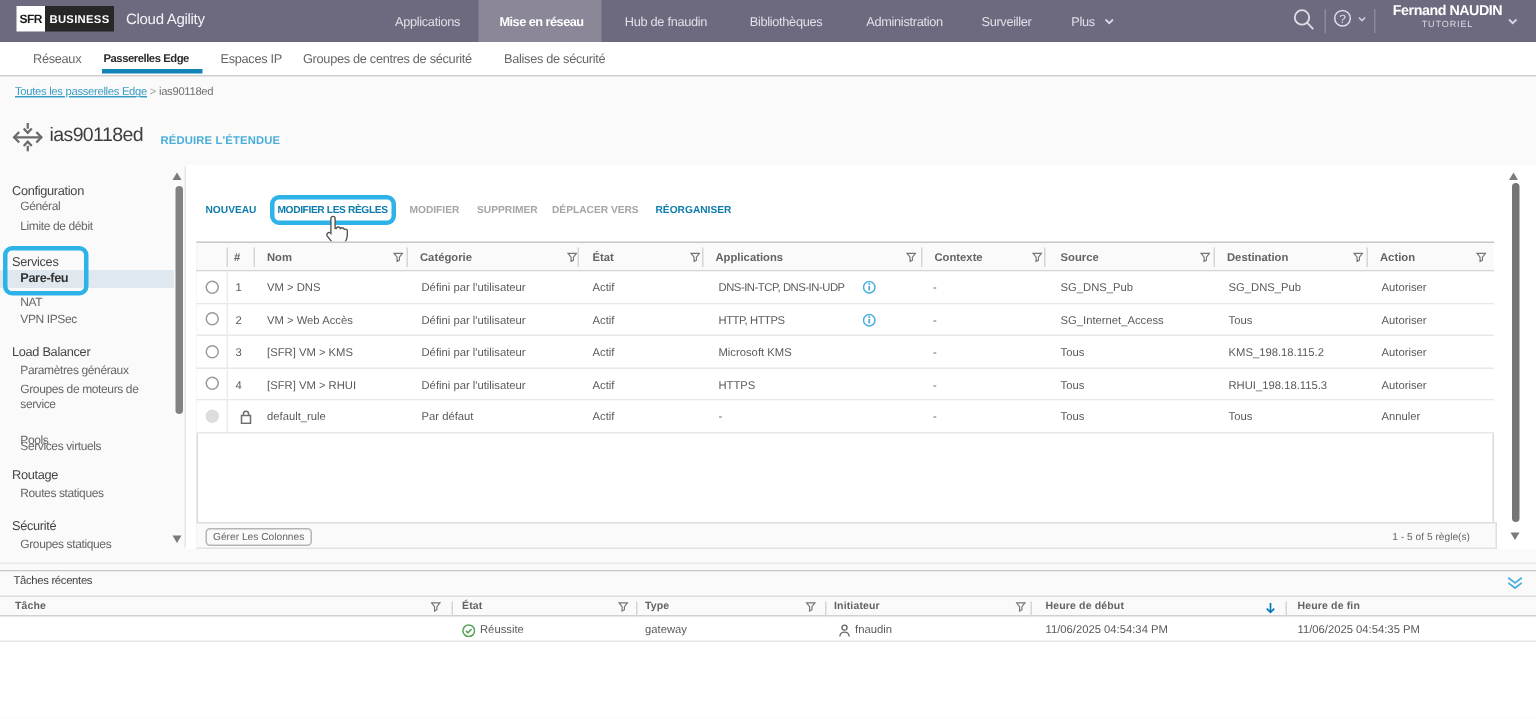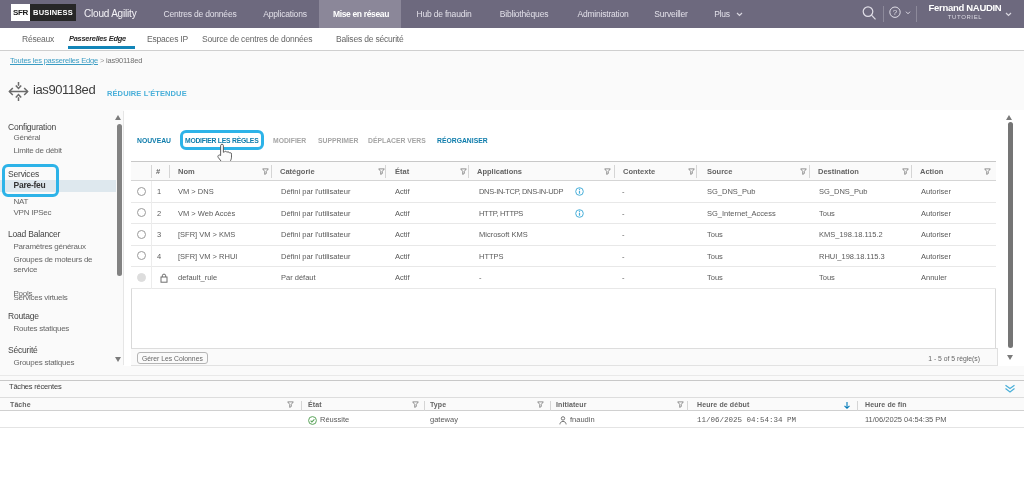--- a/index.html
+++ b/index.html
@@ -17,21 +17,21 @@
 .tdiv { position:absolute; top:6px; width:1px; height:16px; background:#8d8a9b; }
 #ico-search { position:absolute; left:861px; top:5px; }
 #ico-help { position:absolute; left:888px; top:5px; }
 #user { position:absolute; left:925px; top:2px; width:80px; text-align:center; color:#fff; }
 #user .n { font-size:9.5px; font-weight:bold; line-height:11px; white-space:nowrap; letter-spacing:-0.3px; }
 #user .t { font-size:6px; letter-spacing:0.6px; line-height:8px; color:#dddbe4; }
 
 
 #subnav { position:absolute; left:0; top:28px; width:1024px; height:23px; background:#fff; border-bottom:1px solid #cfcfcf; }
 .snav { position:absolute; top:0; height:22px; line-height:22px; font-size:8.5px; letter-spacing:-0.2px; color:#666; white-space:nowrap; }
-#snav-active { color:#2b2b2b; font-weight:bold; font-size:7.5px; letter-spacing:-0.3px;font-style:italic; }
+#snav-active { color:#2b2b2b; font-weight:bold; font-size:7.5px; letter-spacing:-0.3px; }
 #snav-active:after { content:""; position:absolute; left:-1px; right:-9px; bottom:1.5px; height:2.5px; background:#1285b8; }
 
 
 #crumb { position:absolute; left:10px; top:56px; font-size:7.5px; letter-spacing:-0.2px; color:#707070; }
 #crumb a { color:#3b9dc4; text-decoration:underline; }
 #title { position:absolute; left:33px; top:82px; font-size:13px; color:#3d3d3d; letter-spacing:-0.4px; }
 #reduce { position:absolute; left:107px; top:89px; font-size:7.5px; font-weight:bold; color:#49afd9; letter-spacing:0.1px; }
 
 
 .shead { position:absolute; left:8px; font-size:8.5px; letter-spacing:-0.2px; color:#444; white-space:nowrap; }
@@ -80,21 +80,20 @@
 #thead .hcell { height:14px; }
 </style>
 </head>
 <body>
 
 <div id="topbar">
   <div id="tnav-active"></div>
   <div id="logo-sfr">SFR</div>
   <div id="logo-biz">BUSINESS</div>
   <div id="brand">Cloud Agility</div>
-  <div class="tnav" style="left:163px;width:74px;">Centres de données</div>
   <div class="tnav" style="left:261px;width:48px;">Applications</div>
   <div class="tnav" style="left:330px;width:62px;color:#fff;font-weight:bold;letter-spacing:-0.35px;">Mise en réseau</div>
   <div class="tnav" style="left:414px;width:60px;">Hub de fnaudin</div>
   <div class="tnav" style="left:498px;width:52px;">Bibliothèques</div>
   <div class="tnav" style="left:575px;width:56px;">Administration</div>
   <div class="tnav" style="left:652px;width:38px;">Surveiller</div>
   <div class="tnav" style="left:712px;width:20px;">Plus</div>
   <svg class="abs" style="left:736px;top:12px;" width="7" height="5" viewBox="0 0 7 5">
       <path d="M1 1l2.5 2.5L6 1" fill="none" stroke="#d8d6e0" stroke-width="1.2"></path>
     </svg>
@@ -117,21 +116,21 @@
     </div>
   <svg class="abs" style="left:1005px;top:12px;" width="7" height="5" viewBox="0 0 7 5">
       <path d="M1 1l2.5 2.5L6 1" fill="none" stroke="#d8d6e0" stroke-width="1.2"></path>
     </svg>
 </div>
 
 <div id="subnav">
   <div class="snav" style="left:22px;">Réseaux</div>
   <div class="snav" id="snav-active" style="left:69px;">Passerelles Edge</div>
   <div class="snav" style="left:147px;">Espaces IP</div>
-  <div class="snav" style="left:202px;">Source de centres de données</div>
+  <div class="snav" style="left:202px;">Groupes de centres de sécurité</div>
   <div class="snav" style="left:336px;">Balises de sécurité</div>
 </div>
 
 <div id="crumb"><a>Toutes les passerelles Edge</a> <span style="color:#999;">&gt;</span> ias90118ed</div>
 <svg class="abs" style="left:8px;top:82px;" width="21" height="19" viewBox="0 0 21 19">
   <g stroke="#6a6a6a" stroke-width="1.5" fill="none">
     <path d="M1.2 9.5h18.6"></path>
     <path d="M4.8 6L1.4 9.5l3.4 3.5"></path>
     <path d="M16.2 6l3.4 3.5-3.4 3.5"></path>
     <path d="M10.5 0v3.8"></path>
@@ -360,16 +359,16 @@
         <circle cx="4.5" cy="4.5" r="3.9" fill="none" stroke="#5aa35a" stroke-width="1"></circle>
         <path d="M2.6 4.6l1.3 1.3 2.5-2.6" fill="none" stroke="#5aa35a" stroke-width="1.1"></path>
       </svg>
     <div class="gcell" style="left:320px;">Réussite</div>
     <div class="gcell" style="left:430px;">gateway</div>
     <svg class="abs" style="left:559px;top:4px;" width="8" height="9" viewBox="0 0 8 9">
         <circle cx="4" cy="2.4" r="1.7" fill="none" stroke="#666" stroke-width=".9"></circle>
         <path d="M.9 8.4c0-1.8 1.4-3 3.1-3s3.1 1.2 3.1 3" fill="none" stroke="#666" stroke-width=".9"></path>
       </svg>
     <div class="gcell" style="left:570px;">fnaudin</div>
-    <div class="gcell" style="left:697px;font-family:Liberation Mono, monospace;">11/06/2025 04:54:34 PM</div>
+    <div class="gcell" style="left:697px;">11/06/2025 04:54:34 PM</div>
     <div class="gcell" style="left:865px;">11/06/2025 04:54:35 PM</div>
   </div>
 </div>
 
 </body></html>

